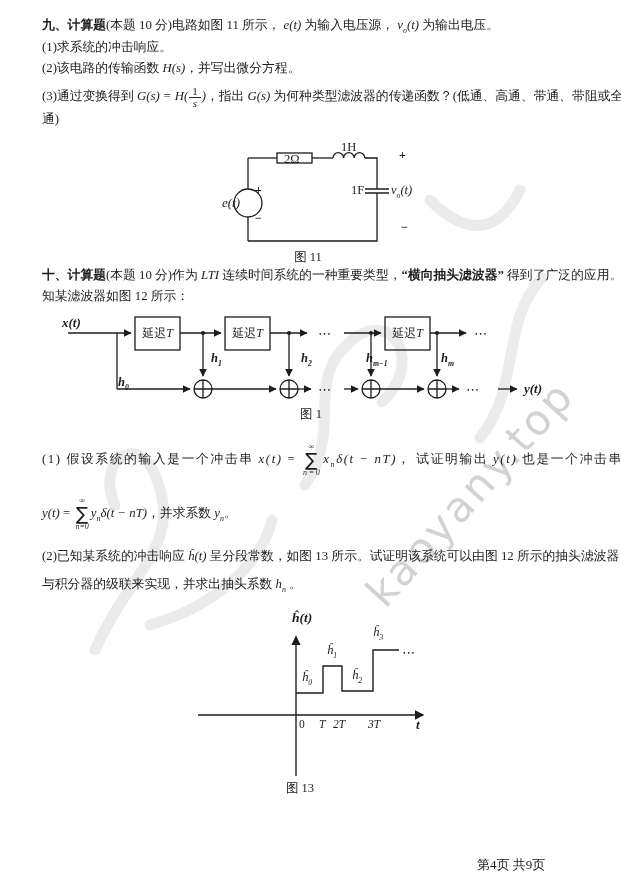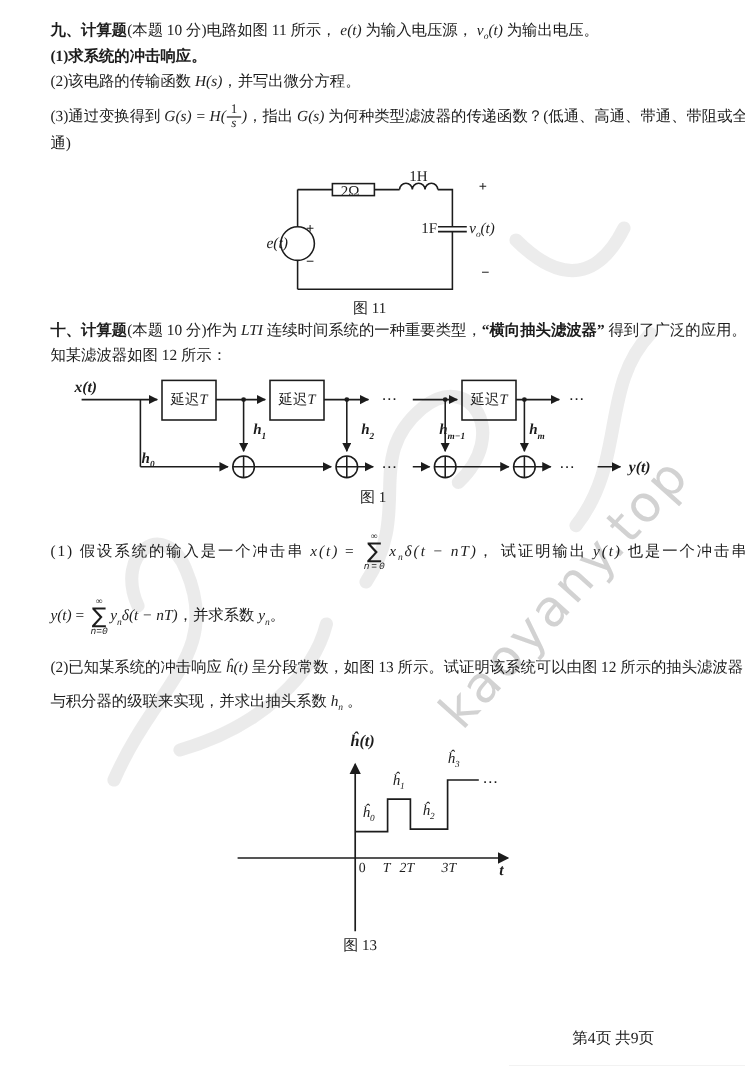--- a/index.html
+++ b/index.html
@@ -6,21 +6,21 @@
   .page{position:relative;width:621px;height:888px;background:#ffffff;overflow:hidden;
         font-family:"Liberation Serif","DejaVu Serif",serif;color:#1c1c1c;}
   .ln{position:absolute;font-size:12.8px;white-space:nowrap;line-height:1.25;}
   .b{font-weight:bold;}
   .i{font-style:italic;}
   sub{font-size:0.62em;font-style:italic;line-height:0;}
   .sum{display:inline-flex;flex-direction:column;align-items:center;line-height:1;
        vertical-align:middle;margin:0 2px;}
   .sum .top{font-size:8px;}
   .sum .sig{font-size:18px;font-family:"DejaVu Sans",sans-serif;}
-  .sum .bot{font-size:8px;font-style:italic;font-family:Liberation Mono, monospace;}
+  .sum .bot{font-size:8px;font-style:italic;}
   .frac{display:inline-flex;flex-direction:column;align-items:center;vertical-align:middle;
         line-height:1;margin:0 1px;}
   .frac .num{border-bottom:1px solid #222;padding:0 3px;font-size:11px;}
   .frac .den{font-size:11px;font-style:italic;}
   .fig{position:absolute;}
   .fl{position:absolute;font-size:12px;white-space:nowrap;line-height:1;}
   .cap{position:absolute;font-size:12.5px;text-align:center;}
   .dots{font-family:"DejaVu Sans",sans-serif;font-size:13px;letter-spacing:1px;}
   .boxlbl{position:absolute;display:flex;align-items:center;justify-content:center;
           font-weight:normal;font-size:12px;}
@@ -50,21 +50,21 @@
   </svg>
   <div class="wm-site">
     <span>kaoyany.top</span>
   </div>
 
   <div class="content">
 
     <div class="ln" style="left:42px;top:18px;">
       <span class="b">九、计算题</span><span>(本题 10 分)电路如图 11 所示， </span><span class="i">e(t)</span><span> 为输入电压源， </span><span class="i"><span>v</span><sub>o</sub><span>(t)</span></span><span> 为输出电压。</span>
     </div>
-    <div class="ln" style="left:42px;top:40px;font-weight:bold;">
+    <div class="ln" style="left:42px;top:40px;">
       <span>(1)求系统的冲击响应。</span>
     </div>
     <div class="ln" style="left:42px;top:61px;">
       <span>(2)该电路的传输函数 </span><span class="i">H(s)</span><span>，并写出微分方程。</span>
     </div>
     <div class="ln" style="left:42px;top:86px;">
       <span>(3)通过变换得到 </span><span class="i">G(s) = H(</span><span class="frac">
           <span class="num">1</span>
           <span class="den">s</span>
         </span><span class="i">)</span><span>，指出 </span><span class="i">G(s)</span><span> 为何种类型滤波器的传递函数？(低通、高通、带通、带阻或全</span>

